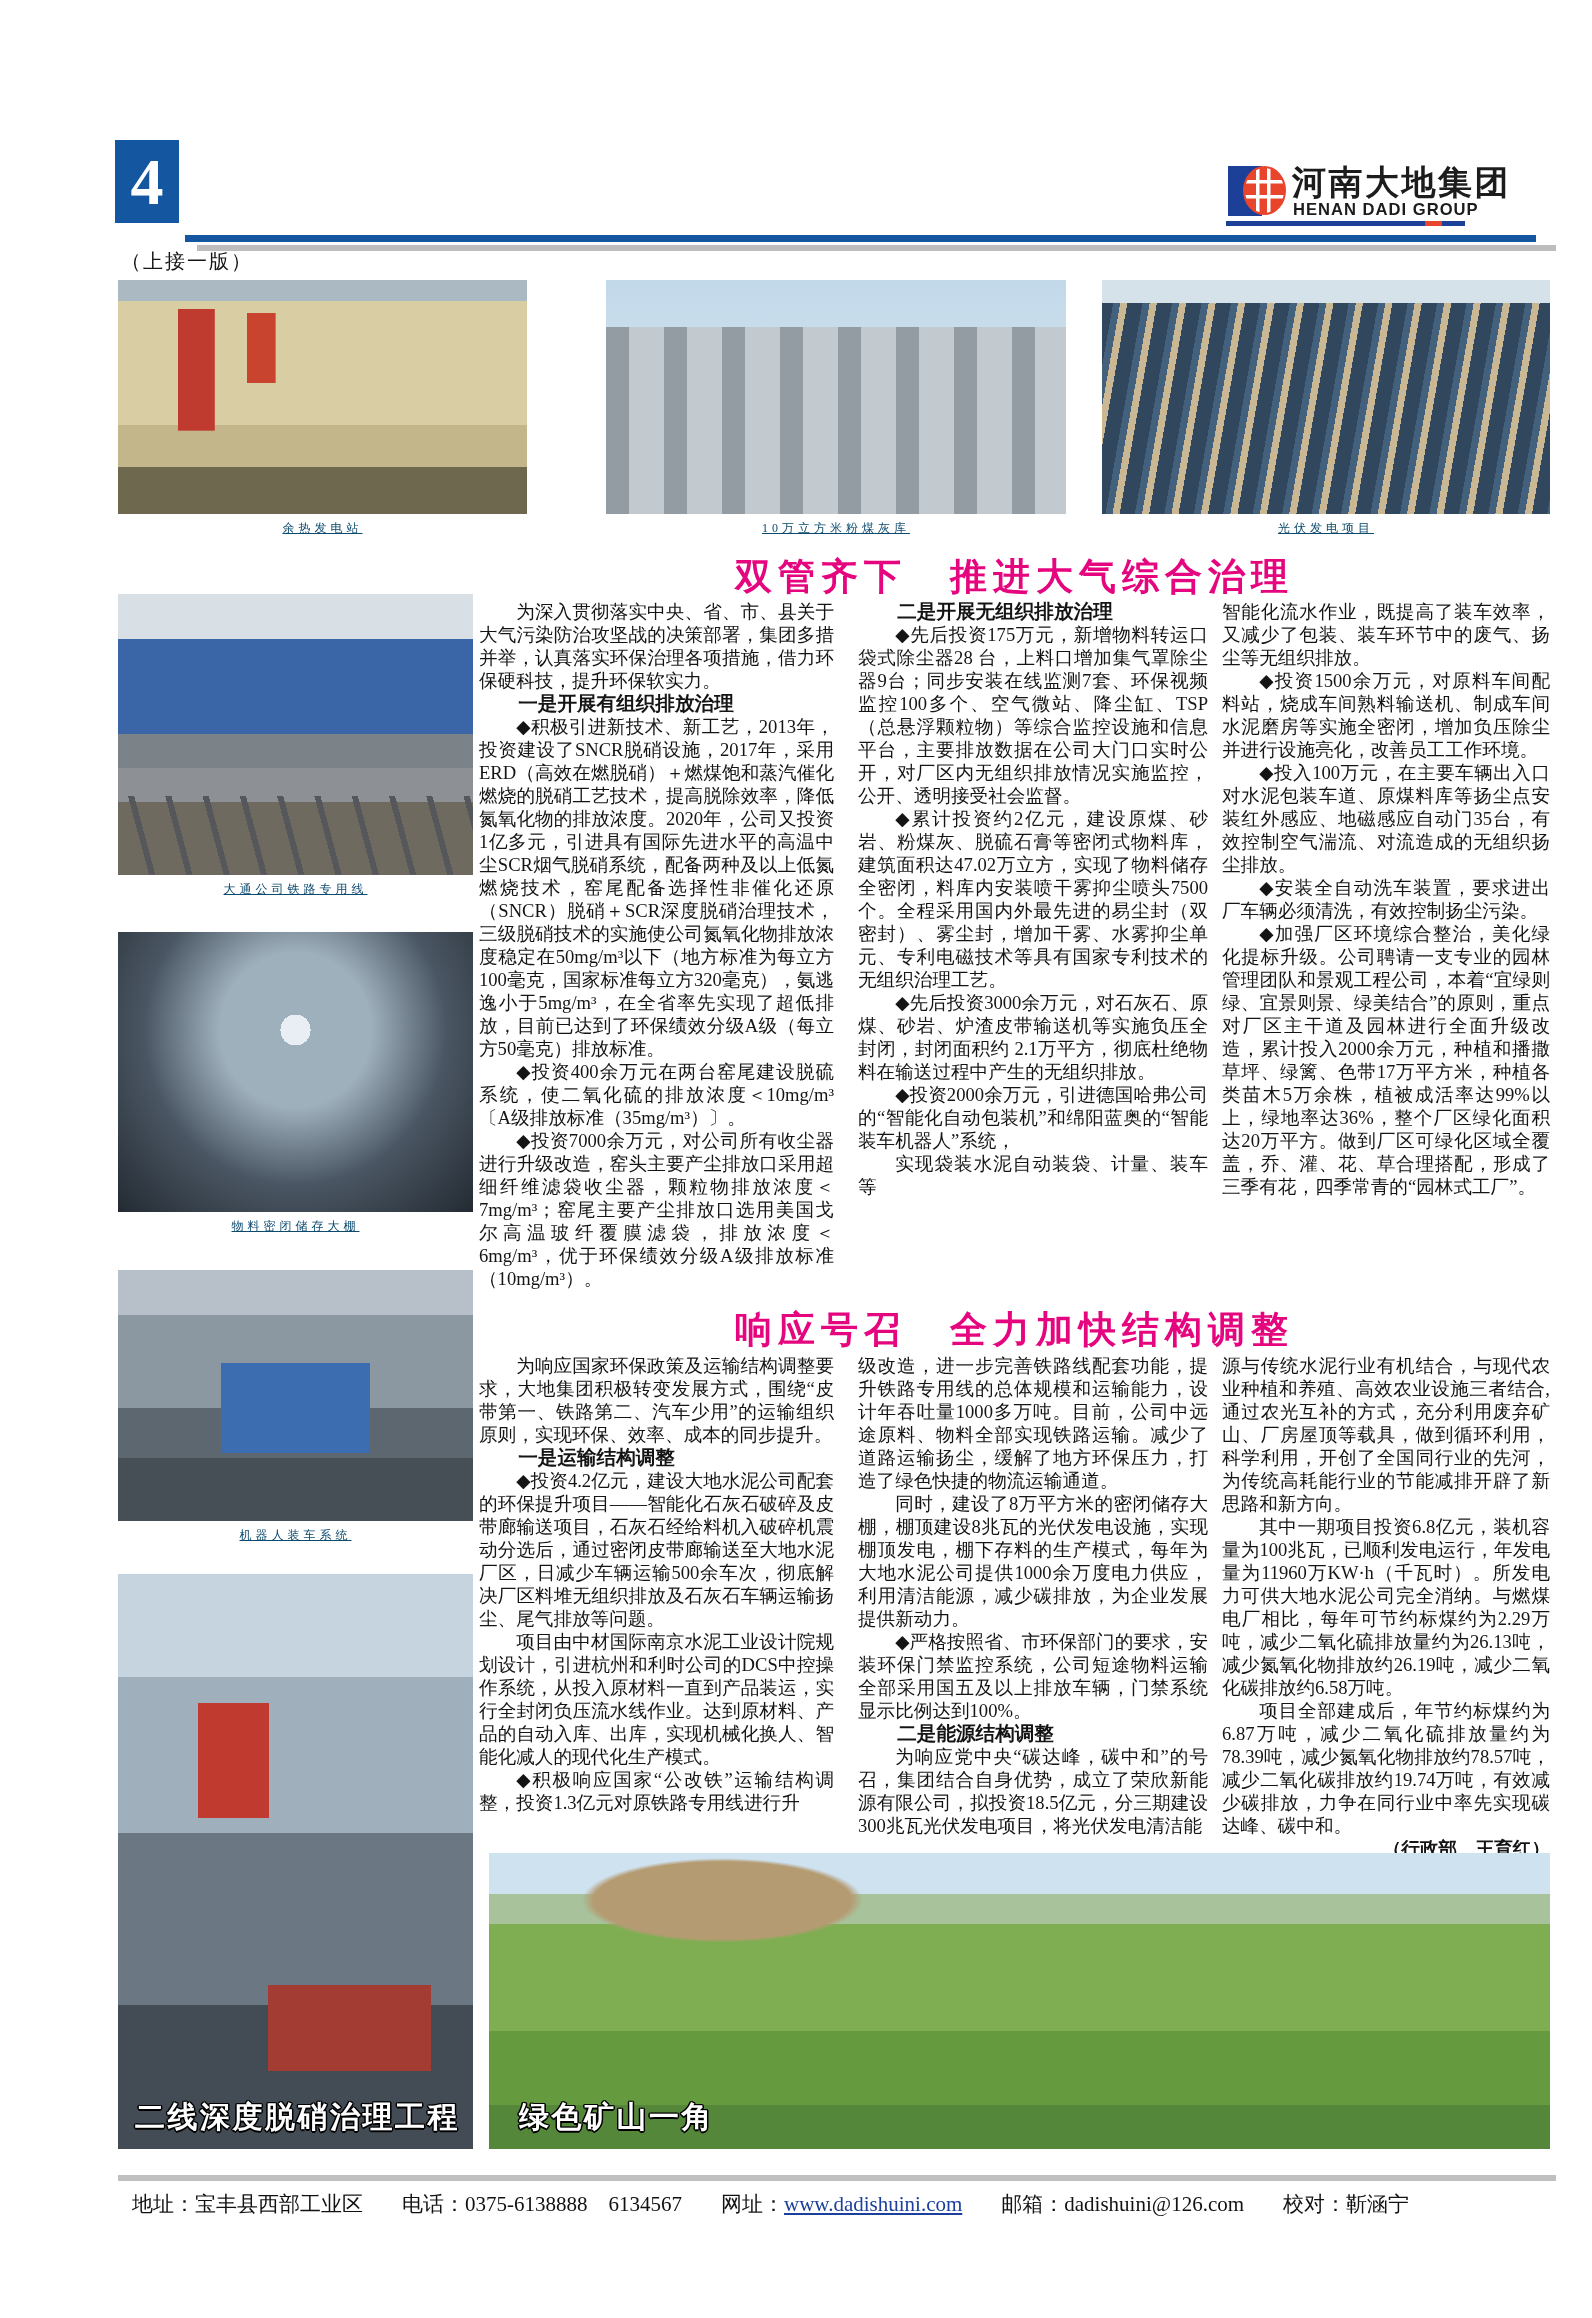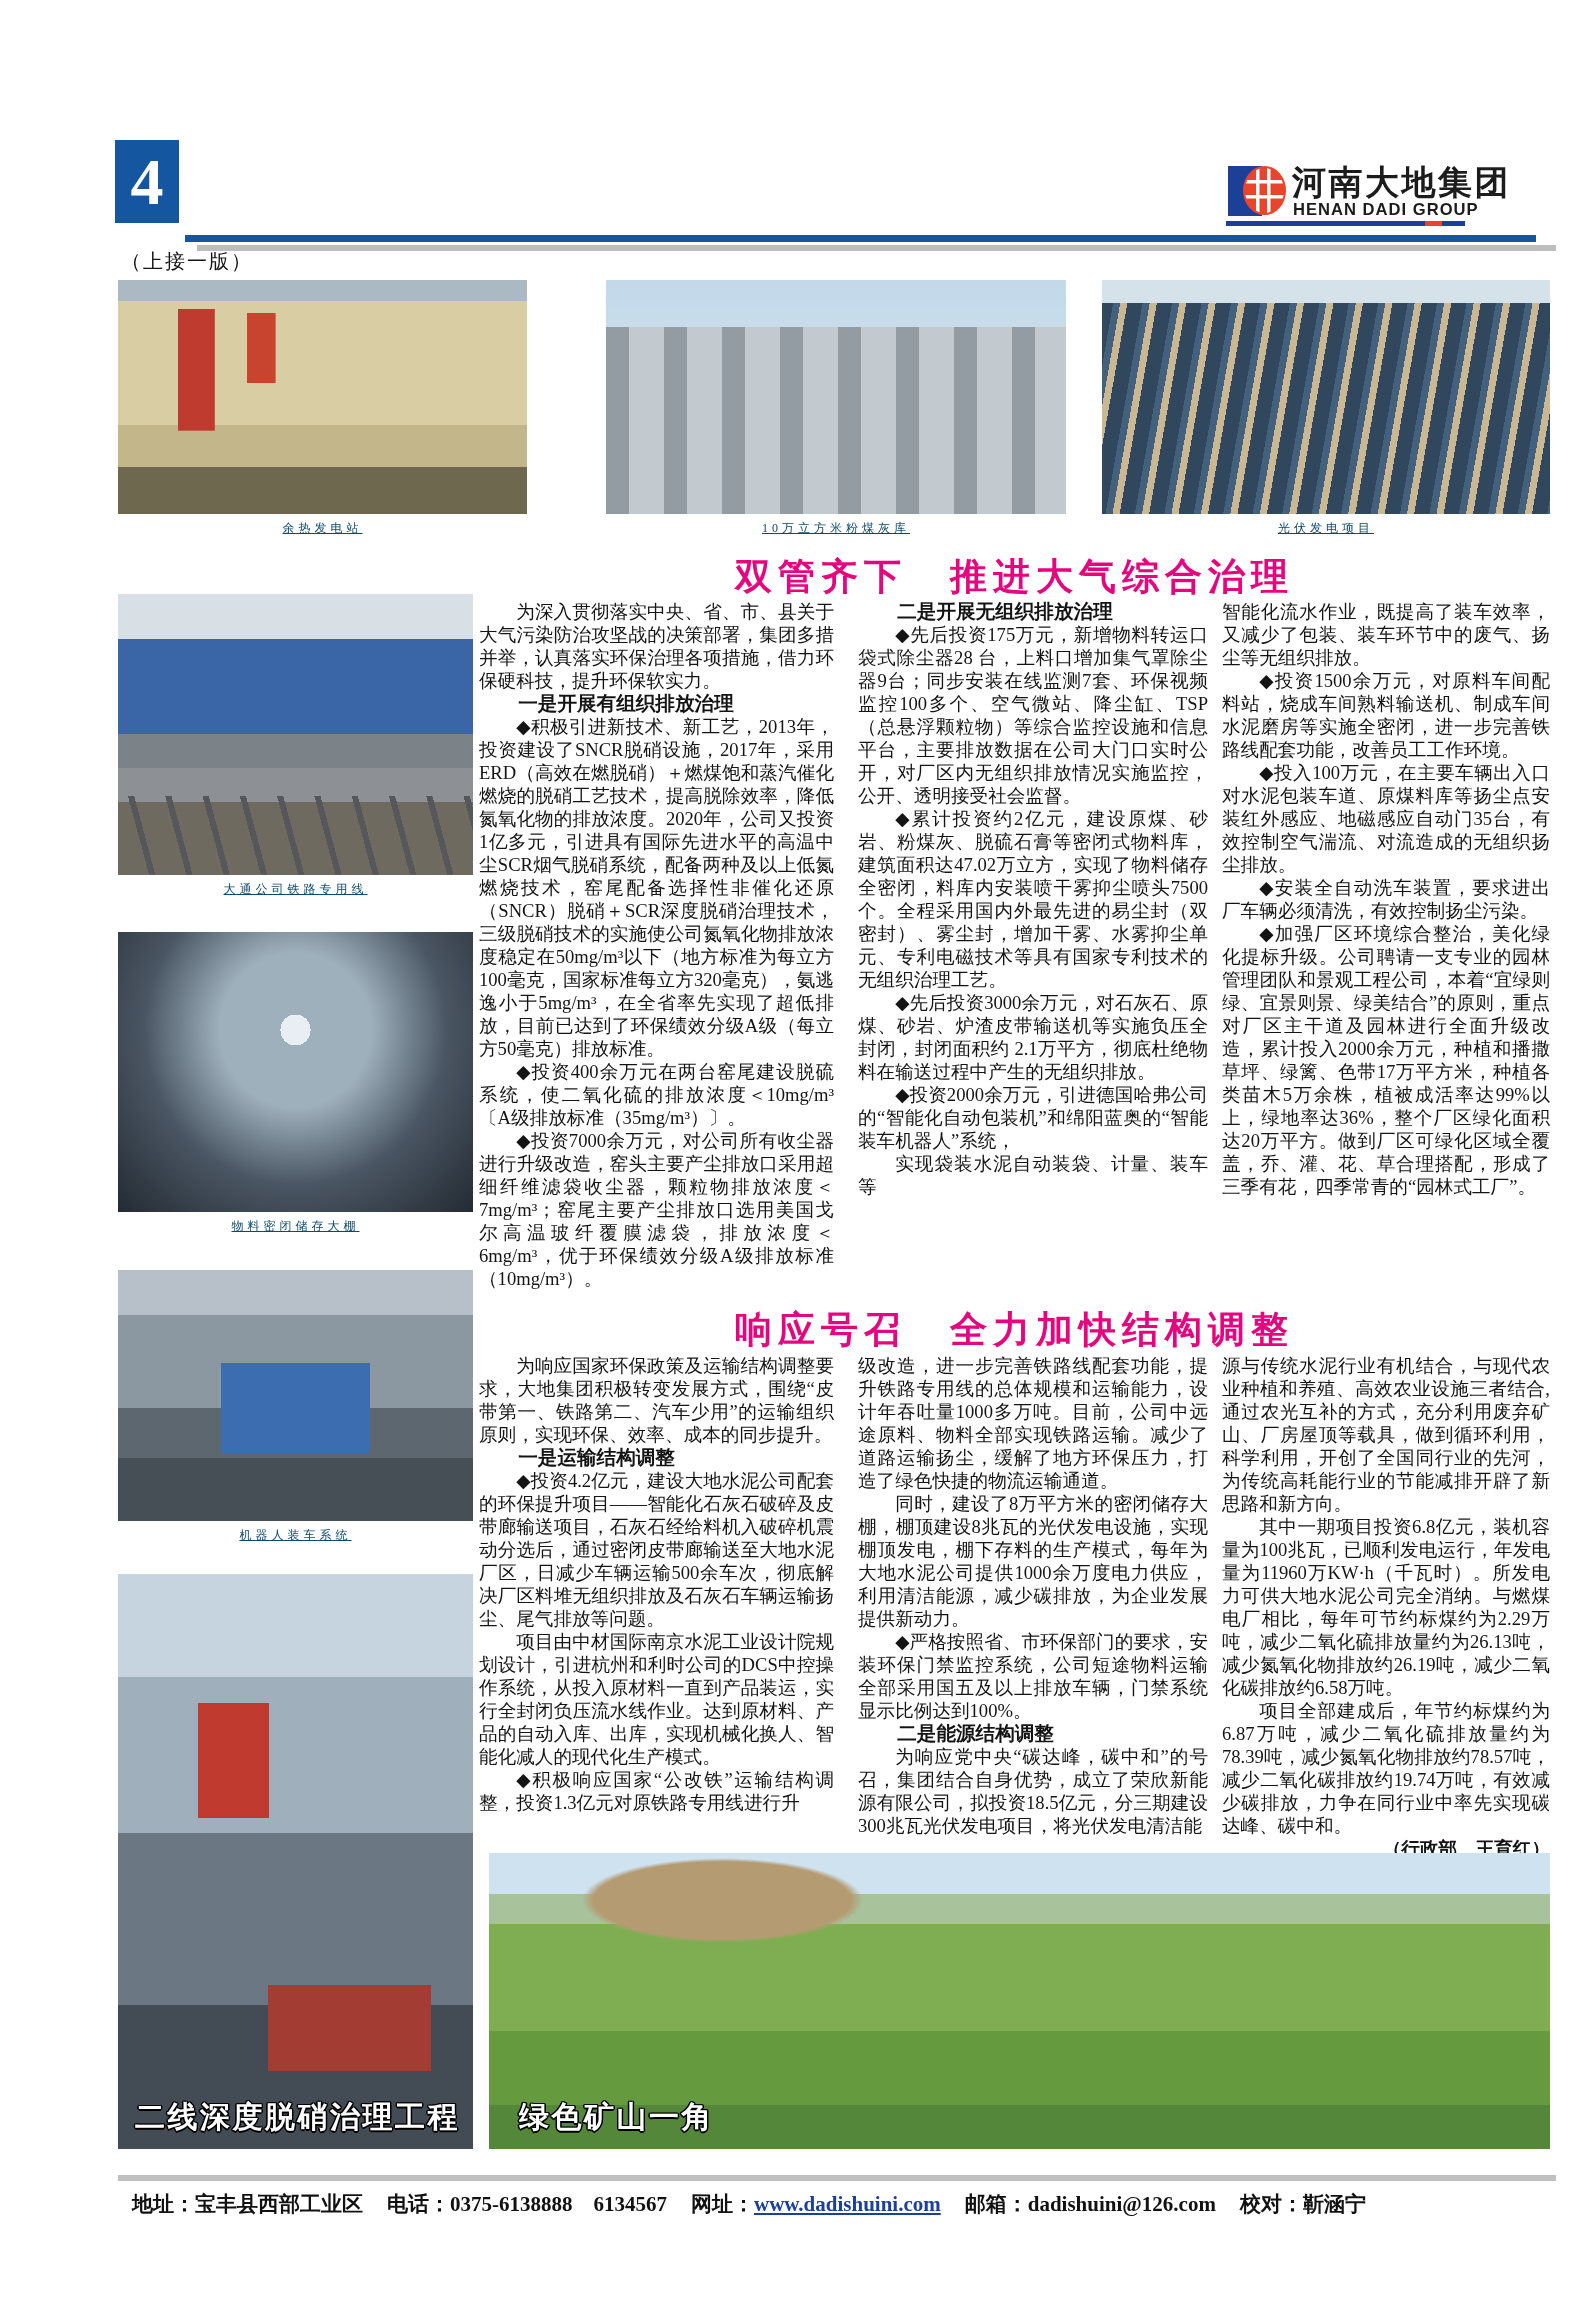--- a/index.html
+++ b/index.html
@@ -70,22 +70,22 @@
       font-family:"Liberation Sans","DejaVu Sans",sans-serif;font-weight:bold;font-size:37px;letter-spacing:6px;}
   .col{position:absolute;font-size:18.6px;line-height:23px;text-align:justify;color:#141414;}
   .col p{margin:0;}
   .p-indent{text-indent:2em;}
   .p-flow{text-indent:0;}
   .p-subhead{text-indent:2em;font-family:"Liberation Sans","DejaVu Sans",sans-serif;font-weight:bold;font-size:19.6px;}
   .p-byline{text-align:right;font-family:"Liberation Sans","DejaVu Sans",sans-serif;font-weight:bold;}
 
   
   .foot-divider{position:absolute;left:118px;top:2175px;width:1438px;height:6px;background:#c0c0c0;}
-  .footer{position:absolute;left:132px;top:2190px;width:1434px;display:flex;gap:24px;
-      font-weight:bold;font-size:21px;white-space:nowrap;color:#111;}
+  .footer{position:absolute;left:132px;top:2190px;width:1434px;display:flex;gap:39px;
+      font-weight:normal;font-size:21px;white-space:nowrap;color:#111;}
   .footer a{color:#1b3f9c;text-decoration:underline;}
 </style>
 </head>
 <body>
 
 <div class="page">
 
   <div class="numbox">4</div>
   <div class="rule-blue"></div>
   <div class="rule-gray"></div>
@@ -122,21 +122,21 @@
   <p class="para p-subhead">二是开展无组织排放治理</p>
       <p class="para p-indent">◆先后投资175万元，新增物料转运口袋式除尘器28 台，上料口增加集气罩除尘器9台；同步安装在线监测7套、环保视频监控100多个、空气微站、降尘缸、TSP（总悬浮颗粒物）等综合监控设施和信息平台，主要排放数据在公司大门口实时公开，对厂区内无组织排放情况实施监控，公开、透明接受社会监督。</p>
       <p class="para p-indent">◆累计投资约2亿元，建设原煤、砂岩、粉煤灰、脱硫石膏等密闭式物料库，建筑面积达47.02万立方，实现了物料储存全密闭，料库内安装喷干雾抑尘喷头7500个。全程采用国内外最先进的易尘封（双密封）、雾尘封，增加干雾、水雾抑尘单元、专利电磁技术等具有国家专利技术的无组织治理工艺。</p>
       <p class="para p-indent">◆先后投资3000余万元，对石灰石、原煤、砂岩、炉渣皮带输送机等实施负压全封闭，封闭面积约 2.1万平方，彻底杜绝物料在输送过程中产生的无组织排放。</p>
       <p class="para p-indent">◆投资2000余万元，引进德国哈弗公司的“智能化自动包装机”和绵阳蓝奥的“智能装车机器人”系统，</p>
       <p class="para p-indent">实现袋装水泥自动装袋、计量、装车等</p>
     </div>
   <div class="col" style="left:1222px;top:600px;width:328px;height:702px;">
 
   <p class="para p-flow">智能化流水作业，既提高了装车效率，又减少了包装、装车环节中的废气、扬尘等无组织排放。</p>
-      <p class="para p-indent">◆投资1500余万元，对原料车间配料站，烧成车间熟料输送机、制成车间水泥磨房等实施全密闭，进一步完善铁路线配套功能，改善员工工作环境。</p>
+      <p class="para p-indent">◆投资1500余万元，对原料车间配料站，烧成车间熟料输送机、制成车间水泥磨房等实施全密闭，增加负压除尘并进行设施亮化，改善员工工作环境。</p>
       <p class="para p-indent">◆投入100万元，在主要车辆出入口对水泥包装车道、原煤料库等扬尘点安装红外感应、地磁感应自动门35台，有效控制空气湍流、对流造成的无组织扬尘排放。</p>
       <p class="para p-indent">◆安装全自动洗车装置，要求进出厂车辆必须清洗，有效控制扬尘污染。</p>
       <p class="para p-indent">◆加强厂区环境综合整治，美化绿化提标升级。公司聘请一支专业的园林管理团队和景观工程公司，本着“宜绿则绿、宜景则景、绿美结合”的原则，重点对厂区主干道及园林进行全面升级改造，累计投入2000余万元，种植和播撒草坪、绿篱、色带17万平方米，种植各类苗木5万余株，植被成活率达99%以上，绿地率达36%，整个厂区绿化面积达20万平方。做到厂区可绿化区域全覆盖，乔、灌、花、草合理搭配，形成了三季有花，四季常青的“园林式工厂”。</p>
     </div>
 
   <div class="ph ph-rail" style="left:118px;top:594px;width:355px;height:281px;"></div>
   <div class="caption" style="left:118px;top:881px;width:355px;">大通公司铁路专用线</div>
 
   <div class="ph ph-shed" style="left:118px;top:932px;width:355px;height:280px;"></div>
   <div class="caption" style="left:118px;top:1218px;width:355px;">物料密闭储存大棚</div>

